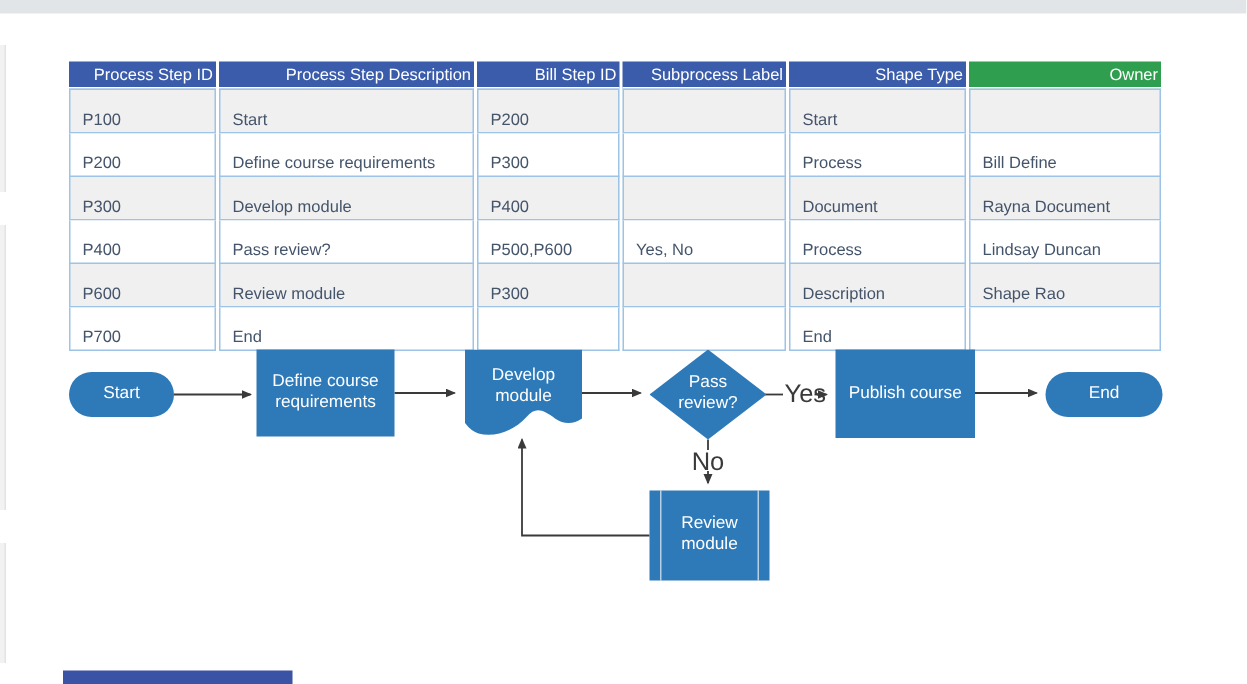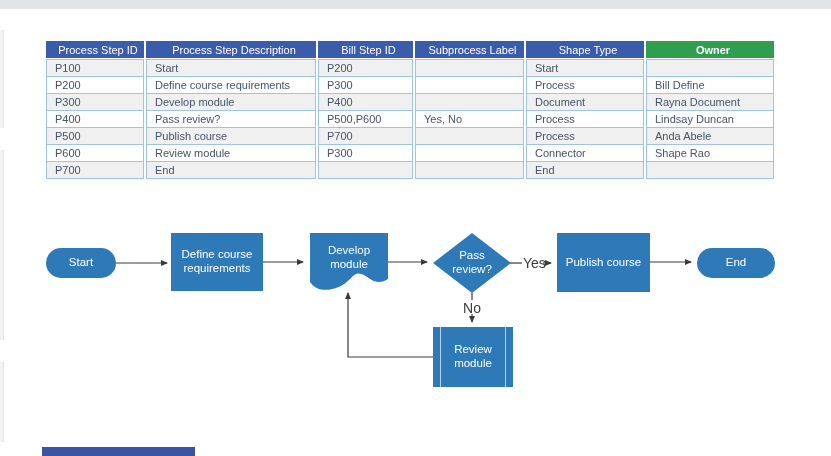--- a/index.html
+++ b/index.html
@@ -11,26 +11,26 @@
   .rail { position:absolute; left:0; width:3px; background:#f2f2f2; border-right:1px solid #e3e3e3; }
 
   
   #data-table {
     position:absolute; left:44px; top:41px;
     border-collapse:separate; border-spacing:2px 0;
     table-layout:fixed; font-size:11px; color:var(--cell-text,#44546a);
   }
   #data-table th {
     background:var(--header-blue,#3b5caa); color:#ffffff; font-weight:normal;
-    text-align:center; height:17px; padding:0 2px 0 8px; font-size:11px;
+    text-align:right; height:17px; padding:0 2px 0 8px; font-size:11px;
     border-bottom:1px solid #ffffff; white-space:nowrap; overflow:hidden;
   }
-  #data-table th.green { background:var(--header-green,#2f9e4f);font-weight:bold; }
+  #data-table th.green { background:var(--header-green,#2f9e4f); }
   #data-table td {
-    height:16px; padding:0 2px 0 8px; white-space:nowrap; overflow:hidden;
+    height:16px; padding:12px 2px 0 8px; white-space:nowrap; overflow:hidden;
     border-left:1px solid var(--cell-border,#9dc3e6);
     border-right:1px solid var(--cell-border,#9dc3e6);
     border-bottom:1px solid var(--cell-border,#9dc3e6);
   }
   #data-table tbody tr:first-child td { border-top:1px solid var(--cell-border,#9dc3e6); }
   #data-table tbody tr:nth-child(odd) td  { background:var(--row-alt-bg,#f0f0f0); }
   #data-table tbody tr:nth-child(even) td { background:#ffffff; }
 
   
   .flow { position:absolute; inset:0; }
@@ -43,21 +43,21 @@
   .svg-shape { position:absolute; }
   .svg-shape path, .svg-shape polygon { fill:var(--shape-fill,#2e79b8); }
   .overlay-label {
     position:absolute; display:flex; align-items:center; justify-content:center;
     text-align:center; color:#fff; font-size:11.5px; line-height:1.2; pointer-events:none;
   }
   .subbar { position:absolute; top:0; bottom:0; width:1px; background:rgba(255,255,255,0.65); }
   #connectors { position:absolute; left:0; top:0; pointer-events:none; }
   #connectors polyline { fill:none; stroke:var(--connector,#3a3a3a); stroke-width:1.2; }
   .edge-label {
-    position:absolute; font-size:14px; color:var(--connector,#3a3a3a);
+    position:absolute; font-size:17px; color:var(--connector,#3a3a3a);
     text-align:center; line-height:12px;
   }
   .footer-bar { position:absolute; left:42px; top:447px; width:153px; height:9px; background:var(--footer-bar,#3a53a5); }
 </style>
 </head>
 <body>
 
 <div class="page">
 
   <div class="topbar"></div>
@@ -111,33 +111,25 @@
         </tr>
         <tr>
           <td>P400</td>
           <td>Pass review?</td>
           <td>P500,P600</td>
           <td>Yes, No</td>
           <td>Process</td>
           <td>Lindsay Duncan</td>
         </tr>
         <tr>
-          <td>P500</td>
-          <td>Publish course</td>
-          <td>P700</td>
-          <td></td>
-          <td>Process</td>
-          <td>Anda Abele</td>
-        </tr>
-        <tr>
           <td>P600</td>
           <td>Review module</td>
           <td>P300</td>
           <td></td>
-          <td>Connector</td>
+          <td>Description</td>
           <td>Shape Rao</td>
         </tr>
         <tr>
           <td>P700</td>
           <td>End</td>
           <td></td>
           <td></td>
           <td>End</td>
           <td></td>
         </tr>

